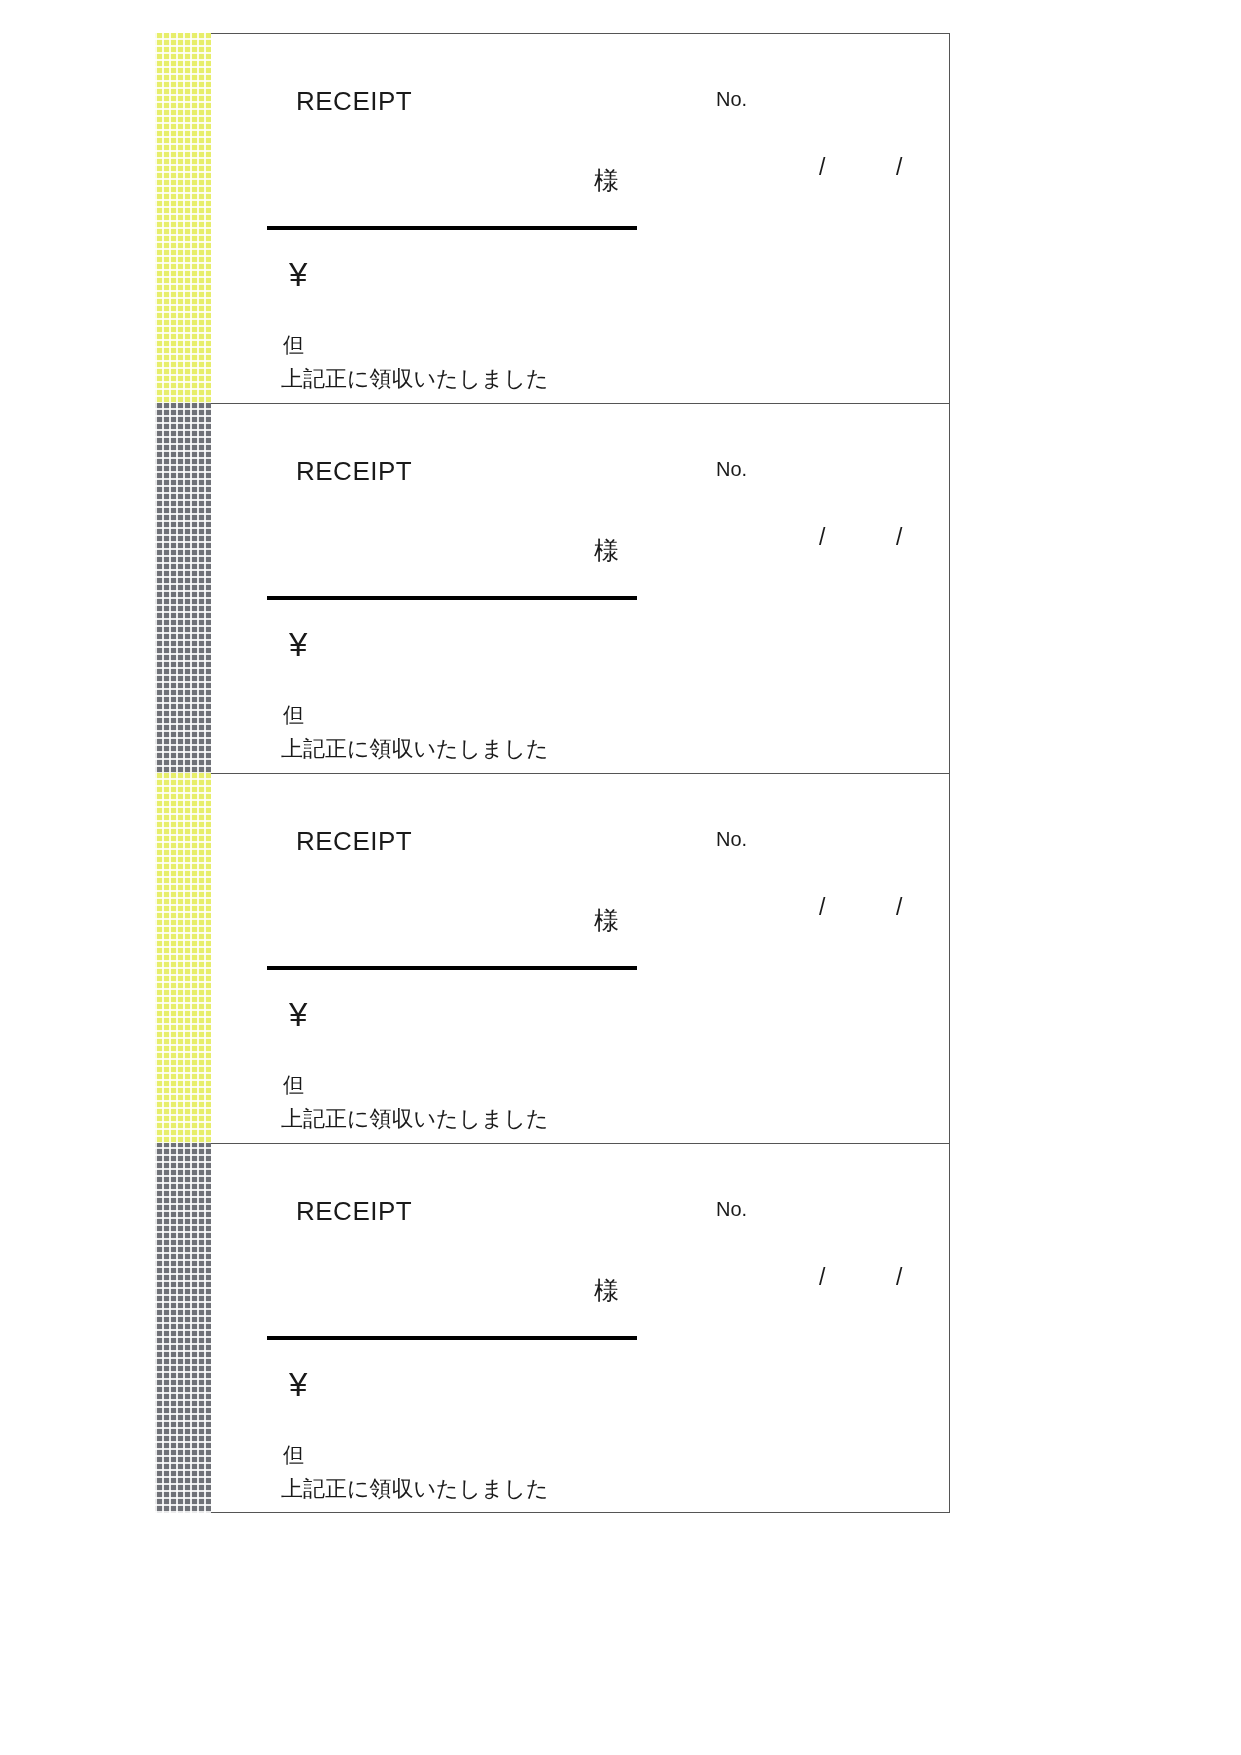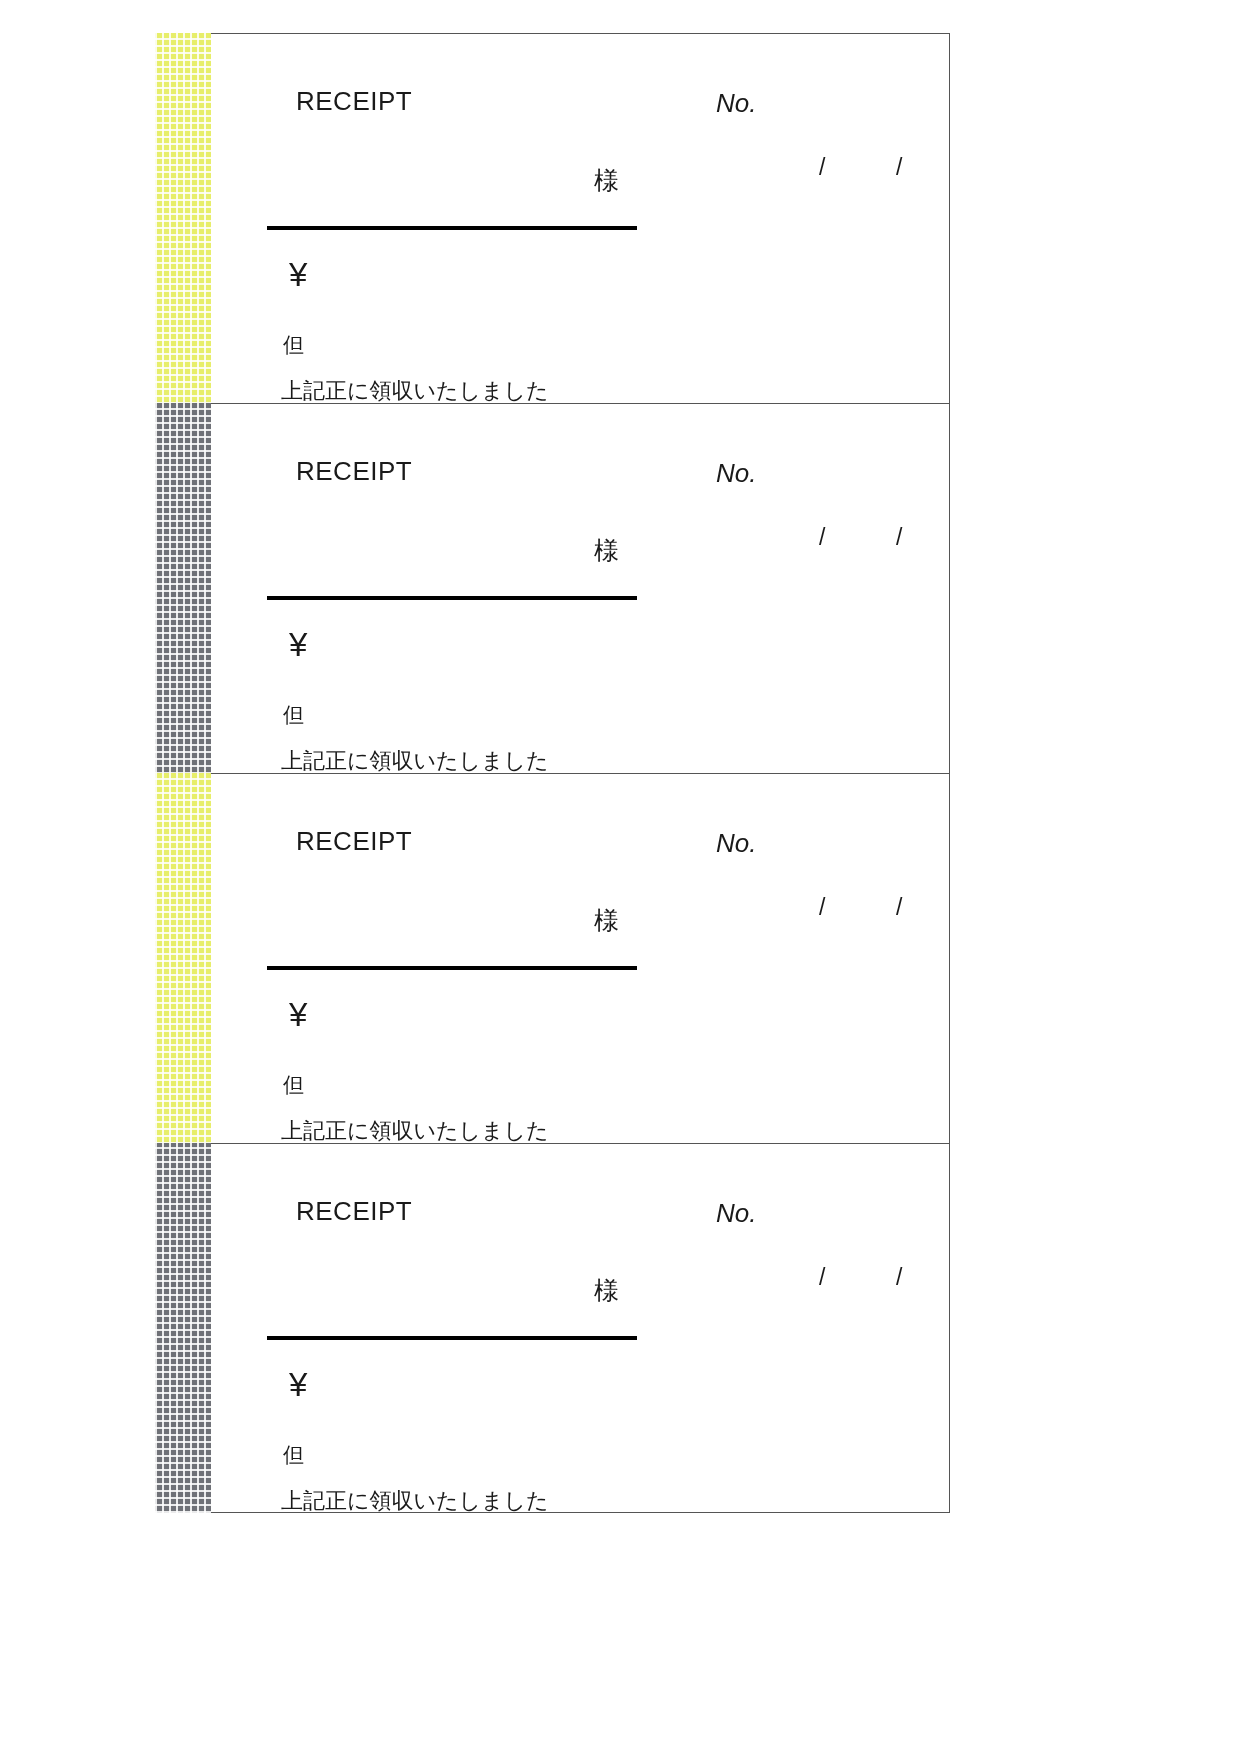--- a/index.html
+++ b/index.html
@@ -78,23 +78,22 @@
     top: 52px;
     font-size: 26px;
     letter-spacing: 0.5px;
     color: #1a1a1a;
   }
 
   .no-label {
     position: absolute;
     left: 505px;
     top: 54px;
-    font-size: 26px;
-    color: #1a1a1a;
-    font-style: italic;
+    font-size: 20px;
+    color: #1a1a1a;
   }
 
   .slash1 {
     position: absolute;
     left: 608px;
     top: 120px;
     font-size: 23px;
     color: #1a1a1a;
   }
   .slash2 {
@@ -137,21 +136,20 @@
     font-size: 21px;
     color: #1a1a1a;
   }
 
   .statement {
     position: absolute;
     left: 70px;
     top: 330px;
     font-size: 22px;
     color: #1a1a1a;
-    margin-top: 12px;
   }
 </style>
 </head>
 <body>
 
 <div class="sheet">
   <div class="receipts">
 
     <div class="receipt">
       <div class="stub yellow"></div>

